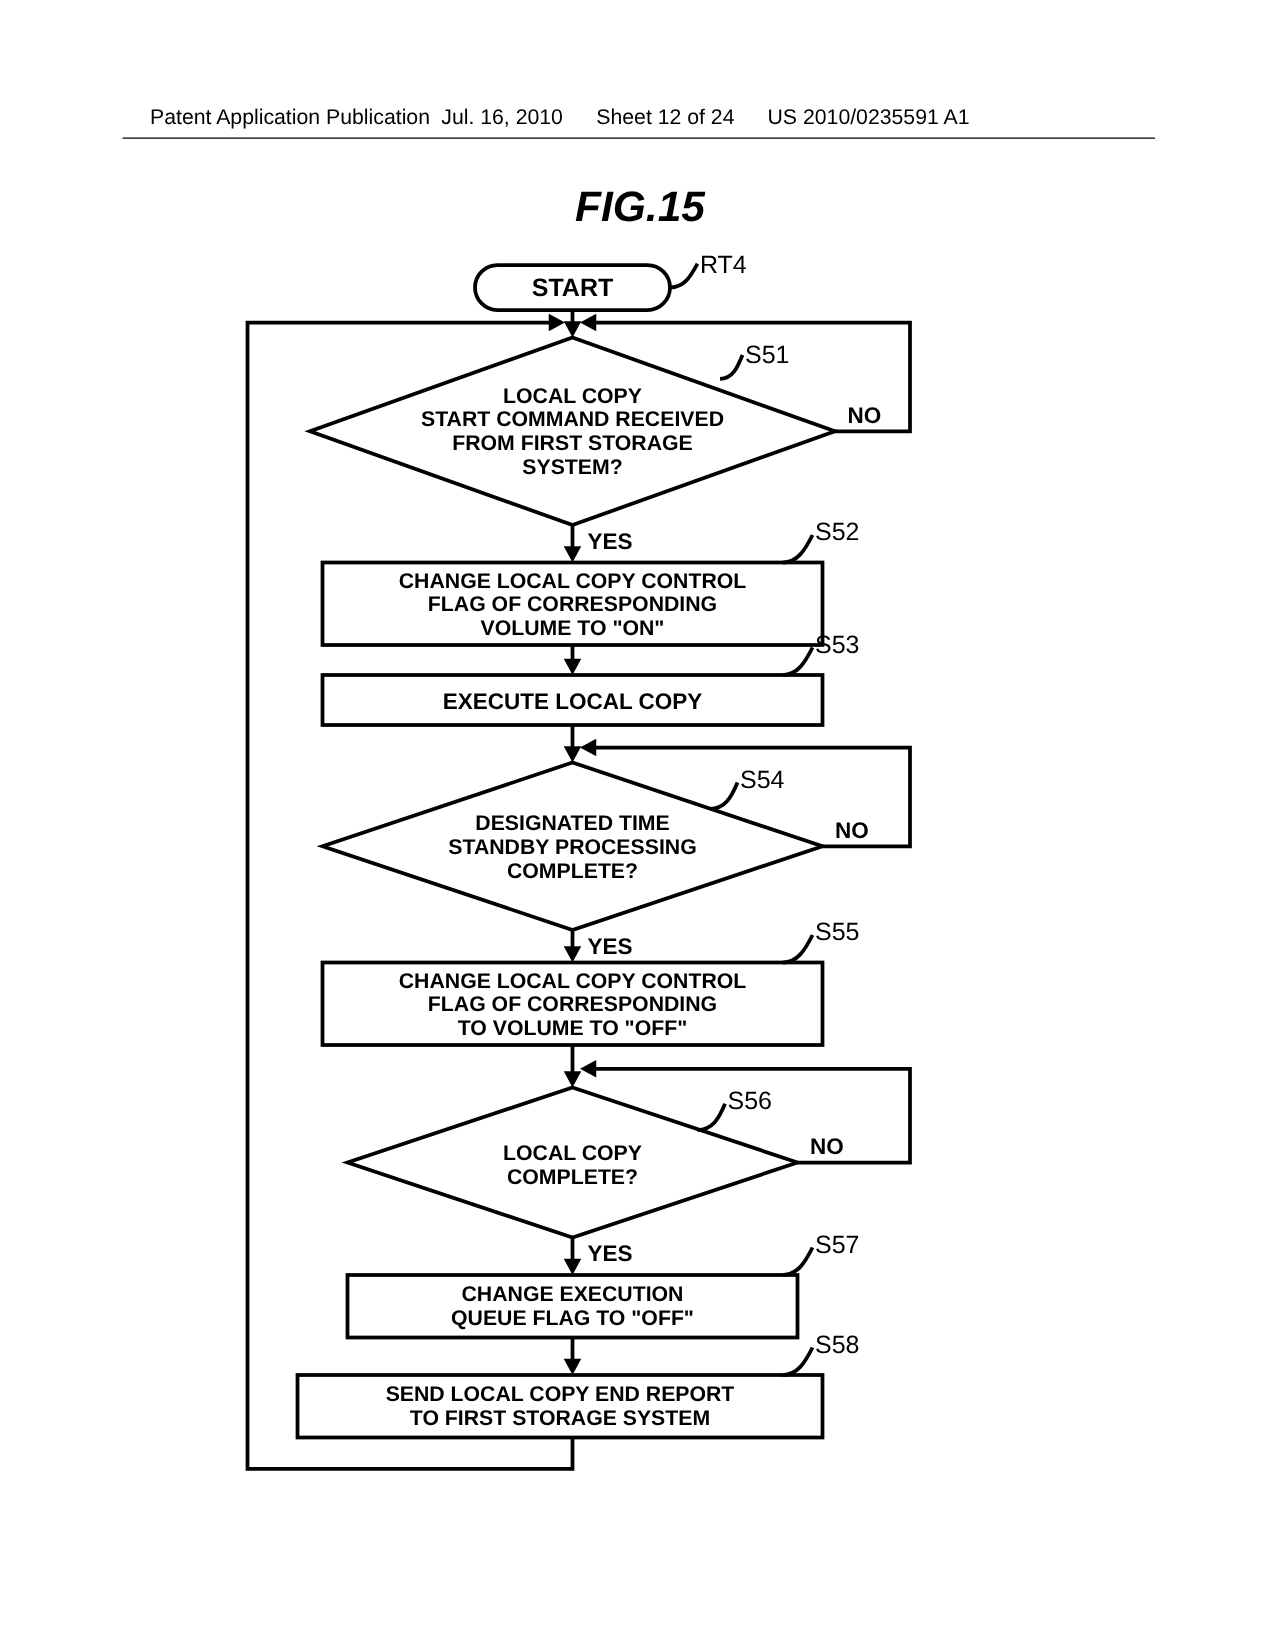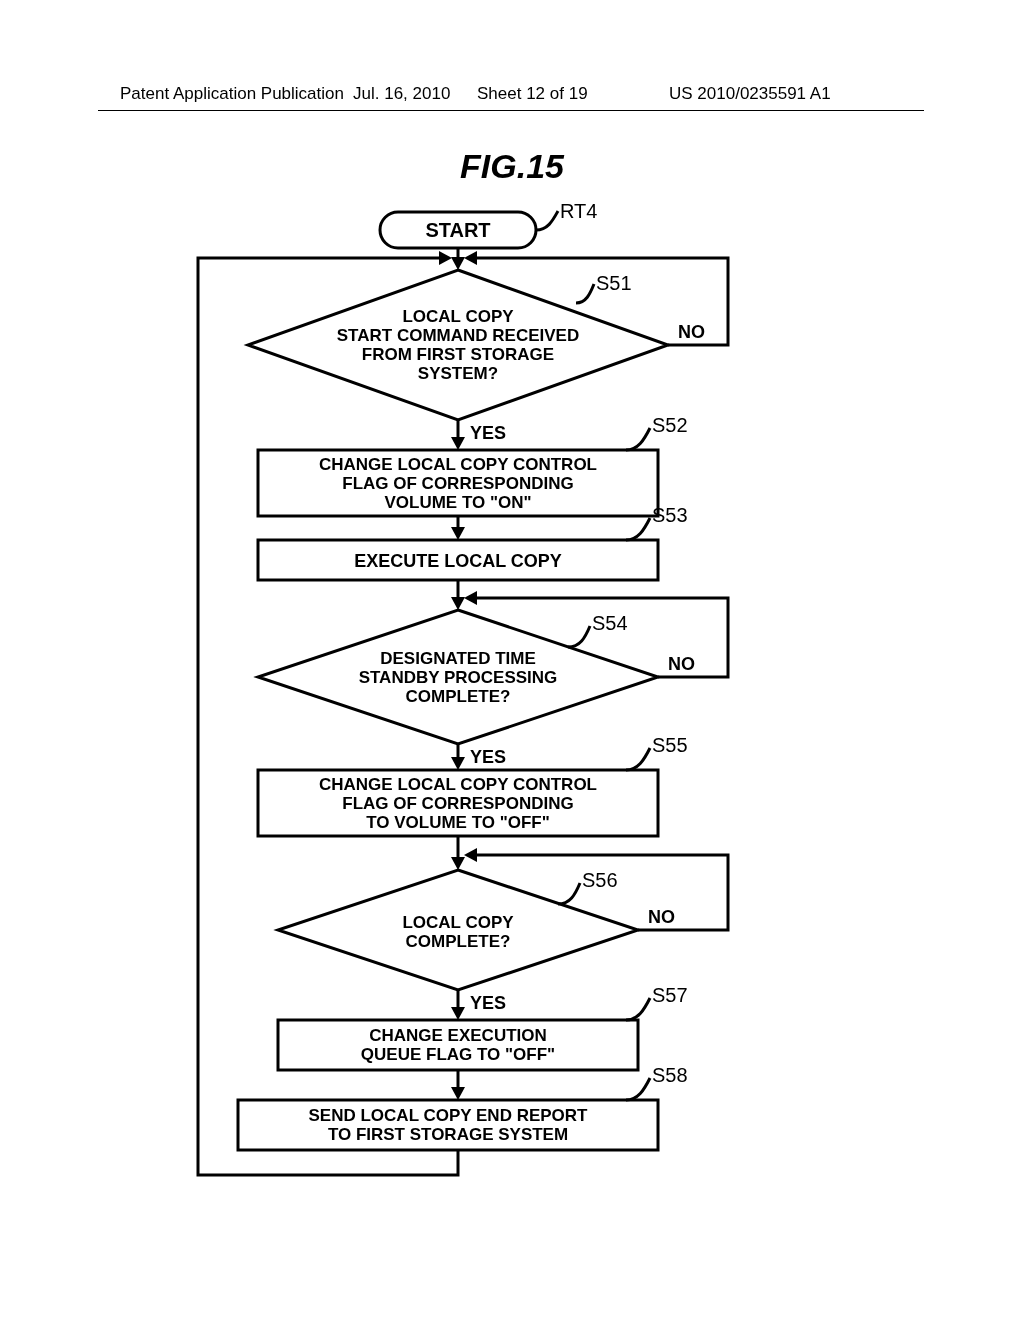--- a/index.html
+++ b/index.html
@@ -15,21 +15,21 @@
     position: absolute;
     top: 84px;
     left: 0;
     width: 1024px;
     font-size: 17px;
     color: #000;
   }
   .header-left { position: absolute; left: 100px; margin-left: 20px; }
   .header-date { position: absolute; left: 353px; }
   .header-sheet { position: absolute; left: 477px; }
-  .header-pubno { position: absolute; left: 669px; text-align: right; }
+  .header-pubno { position: absolute; left: 614px; text-align: right; }
   .header-rule {
     position: absolute;
     top: 110px;
     left: 98px;
     width: 826px;
     height: 1px;
     background: #000;
   }
   .figtitle {
     position: absolute;
@@ -83,21 +83,21 @@
     text-anchor: start;
   }
   .arrowhead { fill: black; }
 </style>
 </head>
 <body>
 
 <div class="header">
   <span class="header-left">Patent Application Publication</span>
   <span class="header-date">Jul. 16, 2010</span>
-  <span class="header-sheet">Sheet 12 of 19</span>
+  <span class="header-sheet">Sheet 12 of 24</span>
   <span class="header-pubno">US 2010/0235591 A1</span>
 </div>
 <div class="header-rule"></div>
 
 <div class="figtitle">FIG.15</div>
 
 <div class="svgwrap">
 <svg width="700" height="1050" viewBox="0 0 700 1050">
 
   <g>

